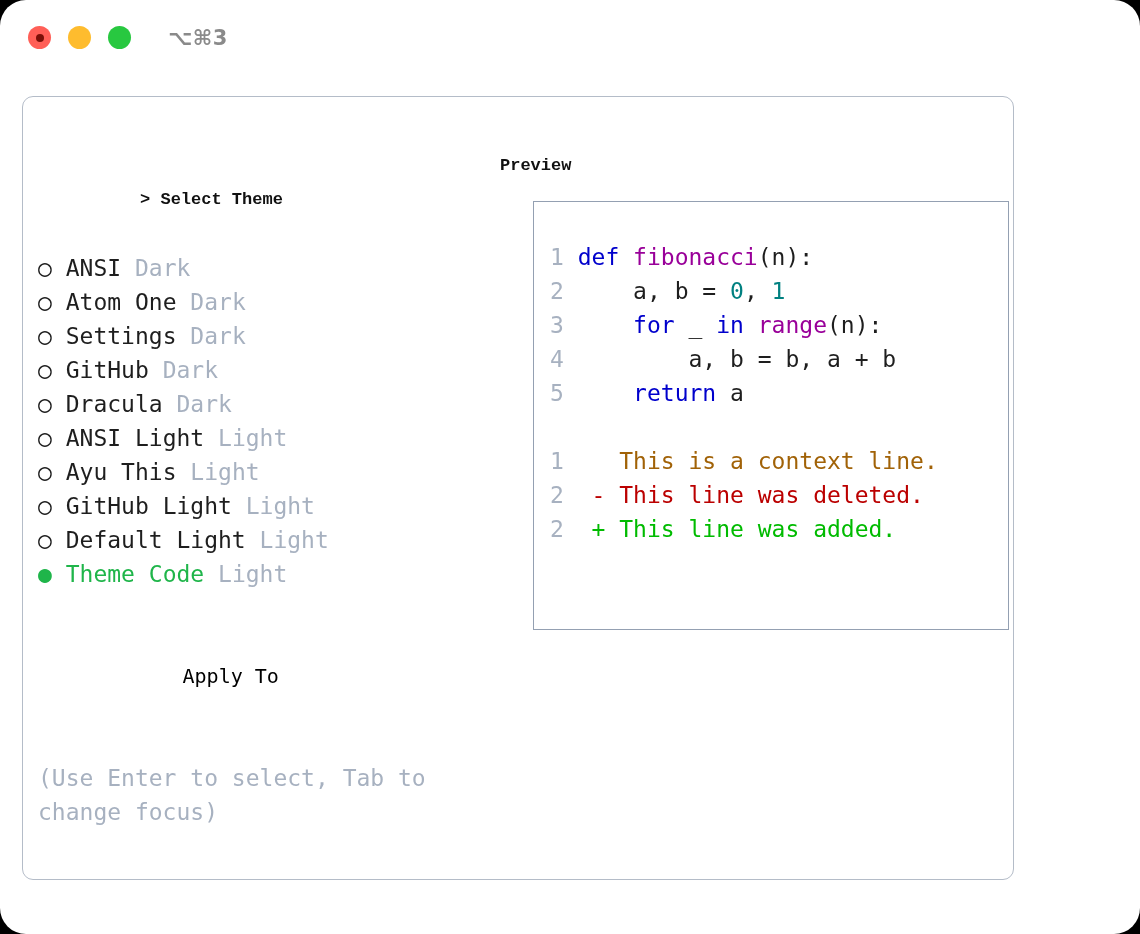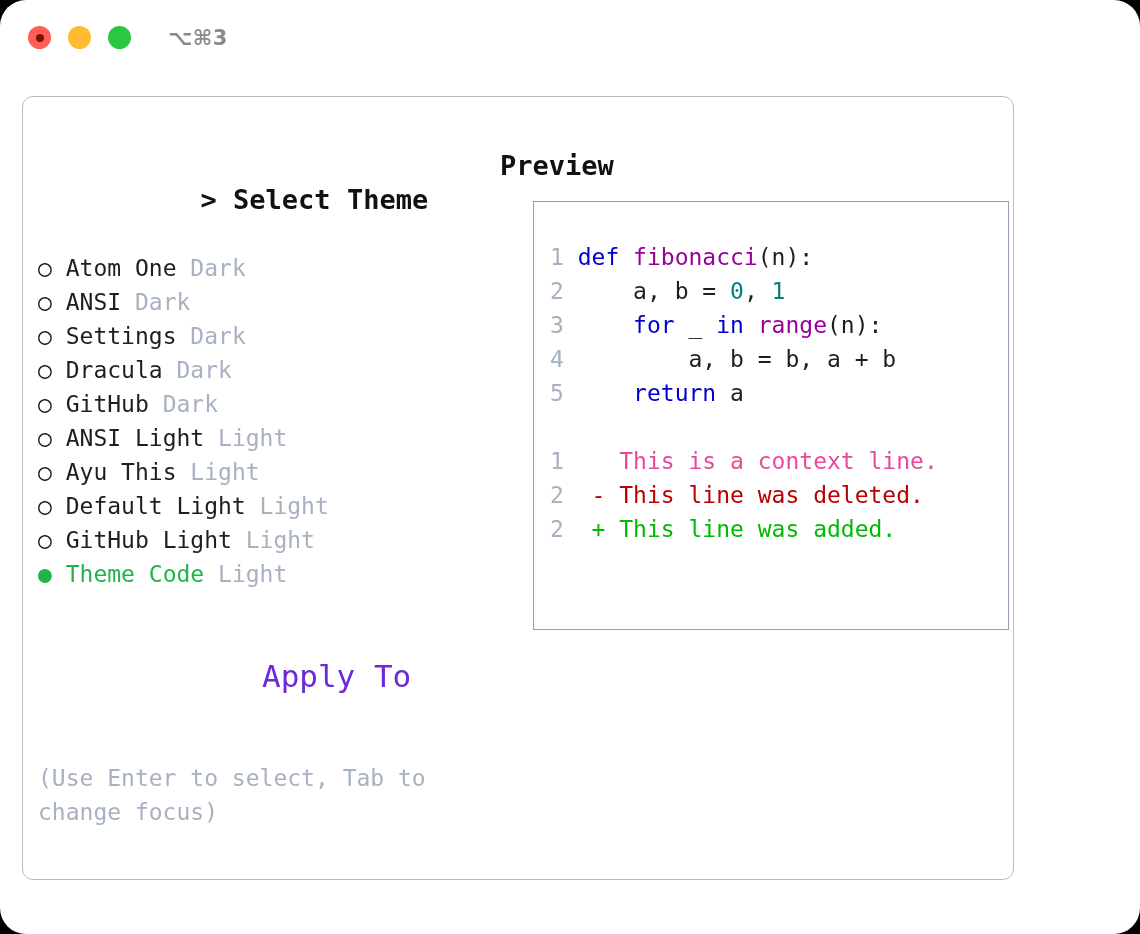--- a/index.html
+++ b/index.html
@@ -102,26 +102,27 @@
     width: 460px;
   }
   .col-right {
     position: absolute;
     left: 477px;
     top: 52px;
     width: 500px;
   }
 
   .section-header {
-    font-size: 27px;
+    font-size: 17px;
     font-weight: bold;
     color: #111111;
     line-height: 34px;
     white-space: pre;
     letter-spacing: 0px;
+    font-family: Liberation Mono, monospace;
   }
   .section-header .caret {
     color: #111111;
   }
 
   .list {
     margin: 0;
     padding: 0;
     list-style: none;
   }
@@ -137,23 +138,23 @@
     width: 1ch;
   }
   .opt.sel .bullet,
   .opt.sel .opt-label { color: #1fb54a; }
   .opt-label { color: #1e1e1e; }
   .tag { color: #a7b1c0; }
 
   .spacer-sm { height: 34px; }
 
   .subsection-header {
-    font-size: 31px;
-    line-height: 34px;
-    color: #6d28d9;
+    font-size: 20px;
+    line-height: 34px;
+    color: #000000;
     white-space: pre;
     letter-spacing: 0px;
   }
 
   .hint {
     font-size: 23px;
     line-height: 34px;
     color: #a7b1c0;
     white-space: pre-wrap;
     width: 410px;
@@ -183,21 +184,21 @@
   .ln {
     color: #a7b1c0;
     display: inline-block;
     width: 1ch;
     text-align: right;
   }
   .kw   { color: #0000cc; }
   .fn   { color: #990099; }
   .num  { color: #008080; }
   .pln  { color: #1e1e1e; }
-  .ctx  { color: #ec4899; }
+  .ctx  { color: #a16207; }
   .del  { color: #bb0000; }
   .add  { color: #00bb00; }
   .gap  { display: block; height: 34px; }
 </style>
 </head>
 <body>
 
 <div class="window">
 
   <div class="titlebar">
@@ -212,29 +213,29 @@
   <div class="panel">
     <div class="columns">
 
       <div class="col-left">
 
         <div class="section-header">
           <span class="caret">&gt;</span><span> </span><span>Select Theme</span>
         </div>
 
         <ul class="list" id="theme-list">
+            <li class="opt"><span class="bullet">○</span> <span class="opt-label">ANSI</span> <span class="tag">Dark</span></li>
             <li class="opt"><span class="bullet">○</span> <span class="opt-label">Atom One</span> <span class="tag">Dark</span></li>
-            <li class="opt"><span class="bullet">○</span> <span class="opt-label">ANSI</span> <span class="tag">Dark</span></li>
             <li class="opt"><span class="bullet">○</span> <span class="opt-label">Settings</span> <span class="tag">Dark</span></li>
+            <li class="opt"><span class="bullet">○</span> <span class="opt-label">GitHub</span> <span class="tag">Dark</span></li>
             <li class="opt"><span class="bullet">○</span> <span class="opt-label">Dracula</span> <span class="tag">Dark</span></li>
-            <li class="opt"><span class="bullet">○</span> <span class="opt-label">GitHub</span> <span class="tag">Dark</span></li>
             <li class="opt"><span class="bullet">○</span> <span class="opt-label">ANSI Light</span> <span class="tag">Light</span></li>
             <li class="opt"><span class="bullet">○</span> <span class="opt-label">Ayu This</span> <span class="tag">Light</span></li>
+            <li class="opt"><span class="bullet">○</span> <span class="opt-label">GitHub Light</span> <span class="tag">Light</span></li>
             <li class="opt"><span class="bullet">○</span> <span class="opt-label">Default Light</span> <span class="tag">Light</span></li>
-            <li class="opt"><span class="bullet">○</span> <span class="opt-label">GitHub Light</span> <span class="tag">Light</span></li>
             <li class="opt sel"><span class="bullet">●</span> <span class="opt-label">Theme Code</span> <span class="tag">Light</span></li>
           </ul>
 
         <div class="spacer-sm"></div>
 
         <div class="subsection-header">
           <span>  </span><span>Apply To</span>
         </div>
 
 

